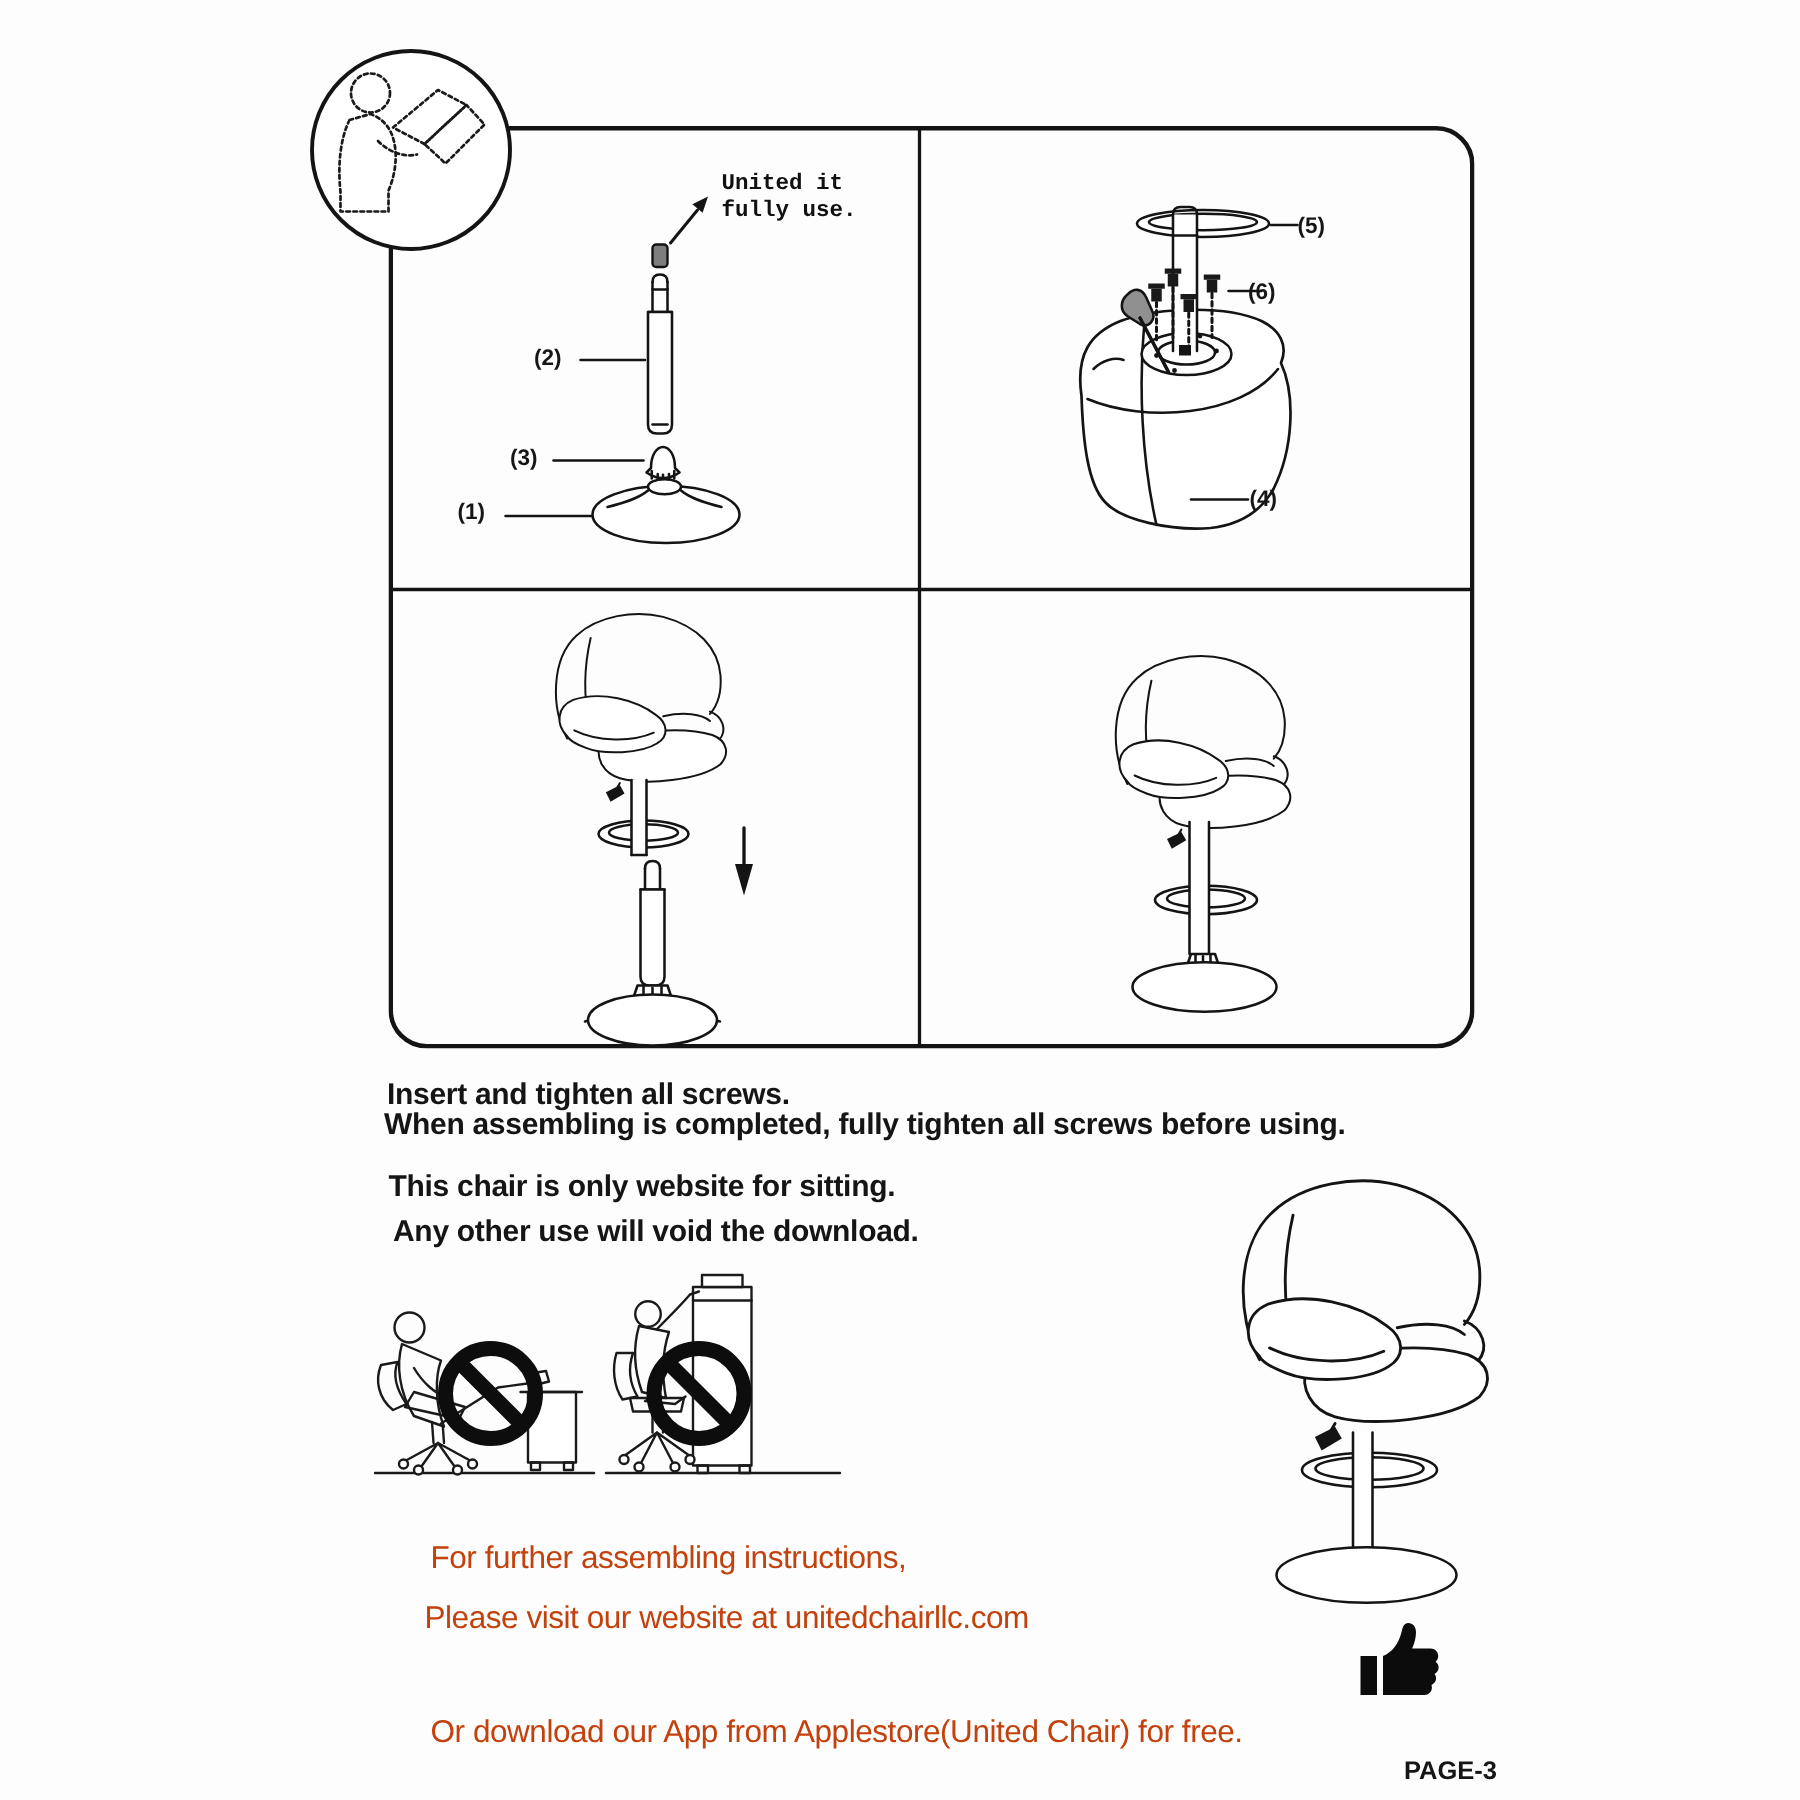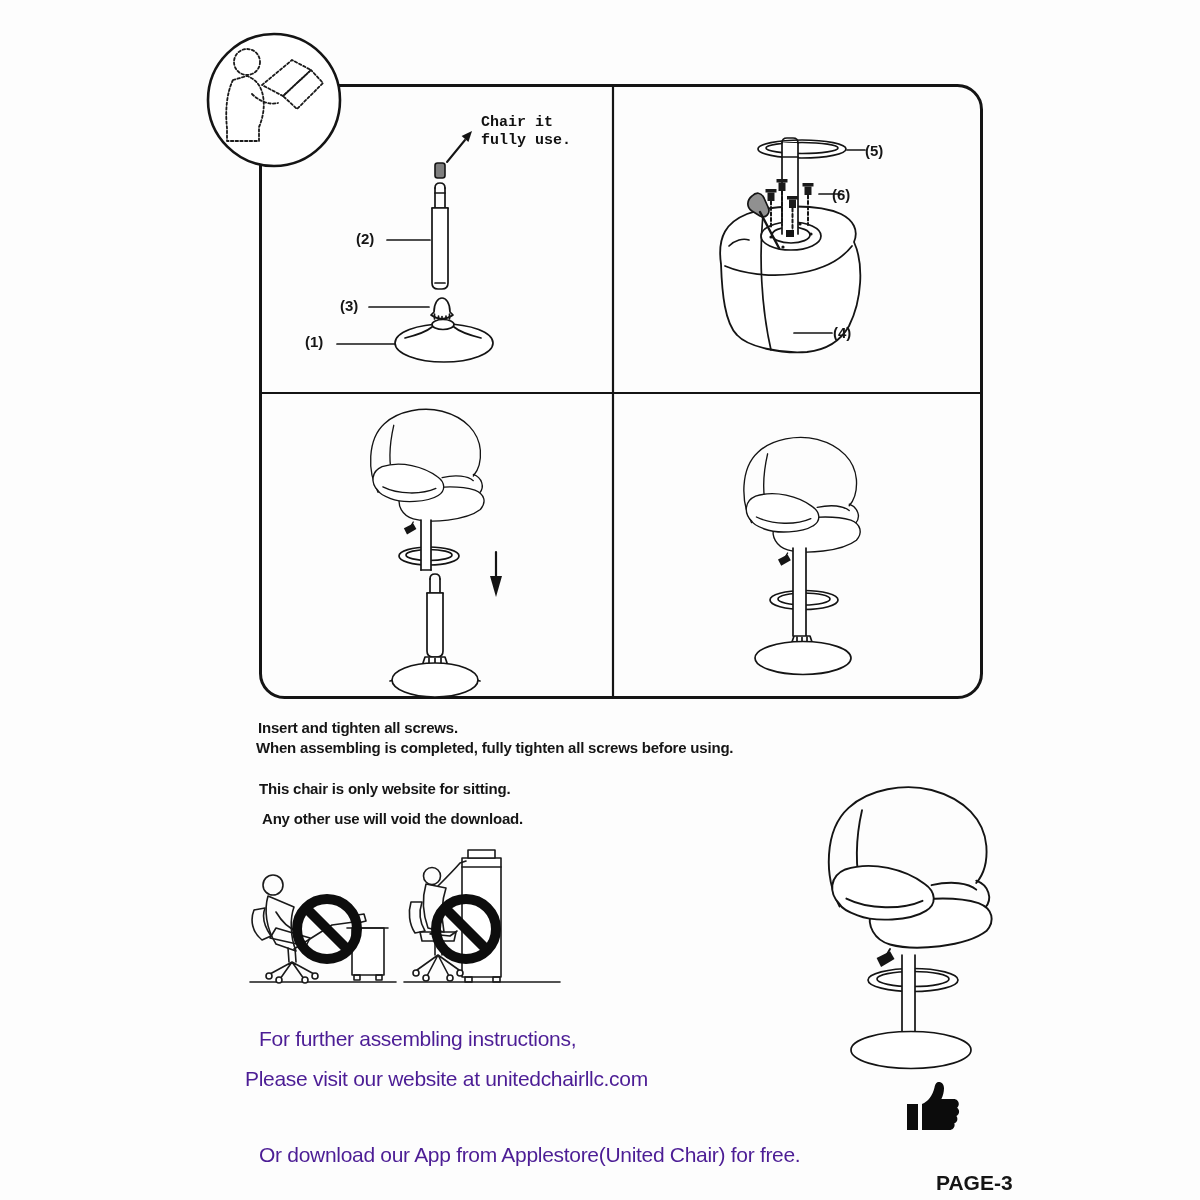--- a/index.html
+++ b/index.html
@@ -1,24 +1,24 @@
 <!DOCTYPE html>
 <html><head>
 <meta charset="utf-8">
 <style>
   html,body{margin:0;padding:0;}
   body{width:1200px;height:1200px;background:#fdfdfd;position:relative;overflow:hidden;
        font-family:"Liberation Sans", sans-serif;color:#141414;}
   .abs{position:absolute;}
   .lbl{position:absolute;font-weight:bold;font-size:15px;color:#161616;white-space:nowrap;}
-  .ins{position:absolute;font-weight:bold;font-size:15px;letter-spacing:-0.2px;color:#151515;white-space:nowrap;}
-  .foot{position:absolute;font-weight:400;font-size:21px;letter-spacing:-0.3px;color:#4c1d95;white-space:nowrap;}
+  .ins{position:absolute;font-weight:bold;font-size:20px;letter-spacing:-0.2px;color:#151515;white-space:nowrap;}
+  .foot{position:absolute;font-weight:400;font-size:21px;letter-spacing:-0.3px;color:#c2410c;white-space:nowrap;margin-left:28px;}
   .mono{position:absolute;font-family:"Liberation Mono","DejaVu Sans Mono",monospace;
         font-weight:bold;font-size:15px;line-height:18px;color:#111;white-space:pre;}
-  .pageno{position:absolute;font-weight:bold;font-size:21px;color:#151515;}
+  .pageno{position:absolute;font-weight:bold;font-size:17px;color:#151515;}
   svg{display:block;}
 </style>
 </head>
 <body>
 
 <svg class="abs" style="left:259px;top:84px" width="724" height="615" viewBox="0 0 724 615">
   <g fill="none" stroke="#141414" stroke-width="1.7" stroke-linecap="round" stroke-linejoin="round">
     <rect x="1.5" y="1.5" width="721" height="612" rx="24" stroke-width="3"></rect>
     <line x1="354" y1="3" x2="354" y2="612" stroke-width="2.2"></line>
     <line x1="3" y1="309" x2="721" y2="309" stroke-width="2.2"></line>
@@ -201,21 +201,21 @@
   <circle cx="70" cy="70" r="66" fill="#fff" stroke="#141414" stroke-width="2.6"></circle>
   <g fill="none" stroke="#1a1a1a" stroke-width="1.8" stroke-dasharray="2.5,2.2" stroke-linecap="round" stroke-linejoin="round">
     <circle cx="43" cy="32" r="13"></circle>
     <path d="M29,50 C23,62 21,80 23,98 L23,111 L55,111 L55,97 C59,88 61,76 59,66 C57,55 51,49 43,46 Z"></path>
     <path d="M48,64 C56,72 66,75 74,73"></path>
     <path d="M58,55 L88,30 L107,40 L79,66 Z"></path>
     <path d="M79,66 L107,40 L119,53 L93,79 Z"></path>
   </g>
 </svg>
 
-<div class="mono" style="left:481px;top:114px"><span>Chair it</span>
+<div class="mono" style="left:481px;top:114px"><span>United it</span>
 <span>fully use.</span></div>
 
 <div class="lbl" style="left:356px;top:230px">(2)</div>
 <div class="lbl" style="left:340px;top:297px">(3)</div>
 <div class="lbl" style="left:305px;top:333px">(1)</div>
 <div class="lbl" style="left:865px;top:142px">(5)</div>
 <div class="lbl" style="left:832px;top:186px">(6)</div>
 <div class="lbl" style="left:833px;top:324px">(4)</div>
 
 <div class="ins" style="left:258px;top:719px">Insert and tighten all screws.</div>
@@ -309,21 +309,21 @@
       <line x1="121" y1="268.5" x2="121" y2="276.5"></line>
       <line x1="126" y1="268" x2="126" y2="276"></line>
       <path d="M110,277 C104,285 88,290 73,293"></path>
       <path d="M133,277 C139,285 155,290 170,293"></path>
       <ellipse cx="121" cy="285" rx="60" ry="18.5" fill="#fff"></ellipse>
     </g>
   </g>
 </svg>
 
 <div class="foot" style="left:259px;top:1027px">For further assembling instructions,</div>
-<div class="foot" style="left:245px;top:1067px">Please visit our website at unitedchairllc.com</div>
+<div class="foot" style="left:255px;top:1067px">Please visit our website at unitedchairllc.com</div>
 <div class="foot" style="left:259px;top:1143px">Or download our App from Applestore(United Chair) for free.</div>
 
 <svg class="abs" style="left:903px;top:1078px" width="58" height="56" viewBox="0 0 58 56">
   <path fill="#0c0c0c" d="M4,26 h11 v26 H4 z"></path>
   <path fill="#0c0c0c" d="M19,52 V26 c6,-2.5 10.5,-8 12.5,-16.5 c0.6,-2.8 1.6,-5.5 4.3,-5.5 c3.2,0 5.2,2.6 5.2,6.2 c0,3.6 -1,7.4 -2.6,10.8 h12.4 c2.8,0 5,2.2 5,5 c0,1.5 -0.7,2.9 -1.7,3.8 c1.2,0.9 2,2.3 2,3.9 c0,1.9 -1.1,3.5 -2.7,4.3 c0.6,0.8 1,1.8 1,2.9 c0,2 -1.3,3.7 -3.1,4.4 c0.2,0.5 0.3,1.1 0.3,1.7 c0,2.8 -2.2,5 -5,5 H19 z"></path>
 </svg>
 
 <div class="pageno" style="left:936px;top:1171px">PAGE-3</div>
 
 </body></html>

